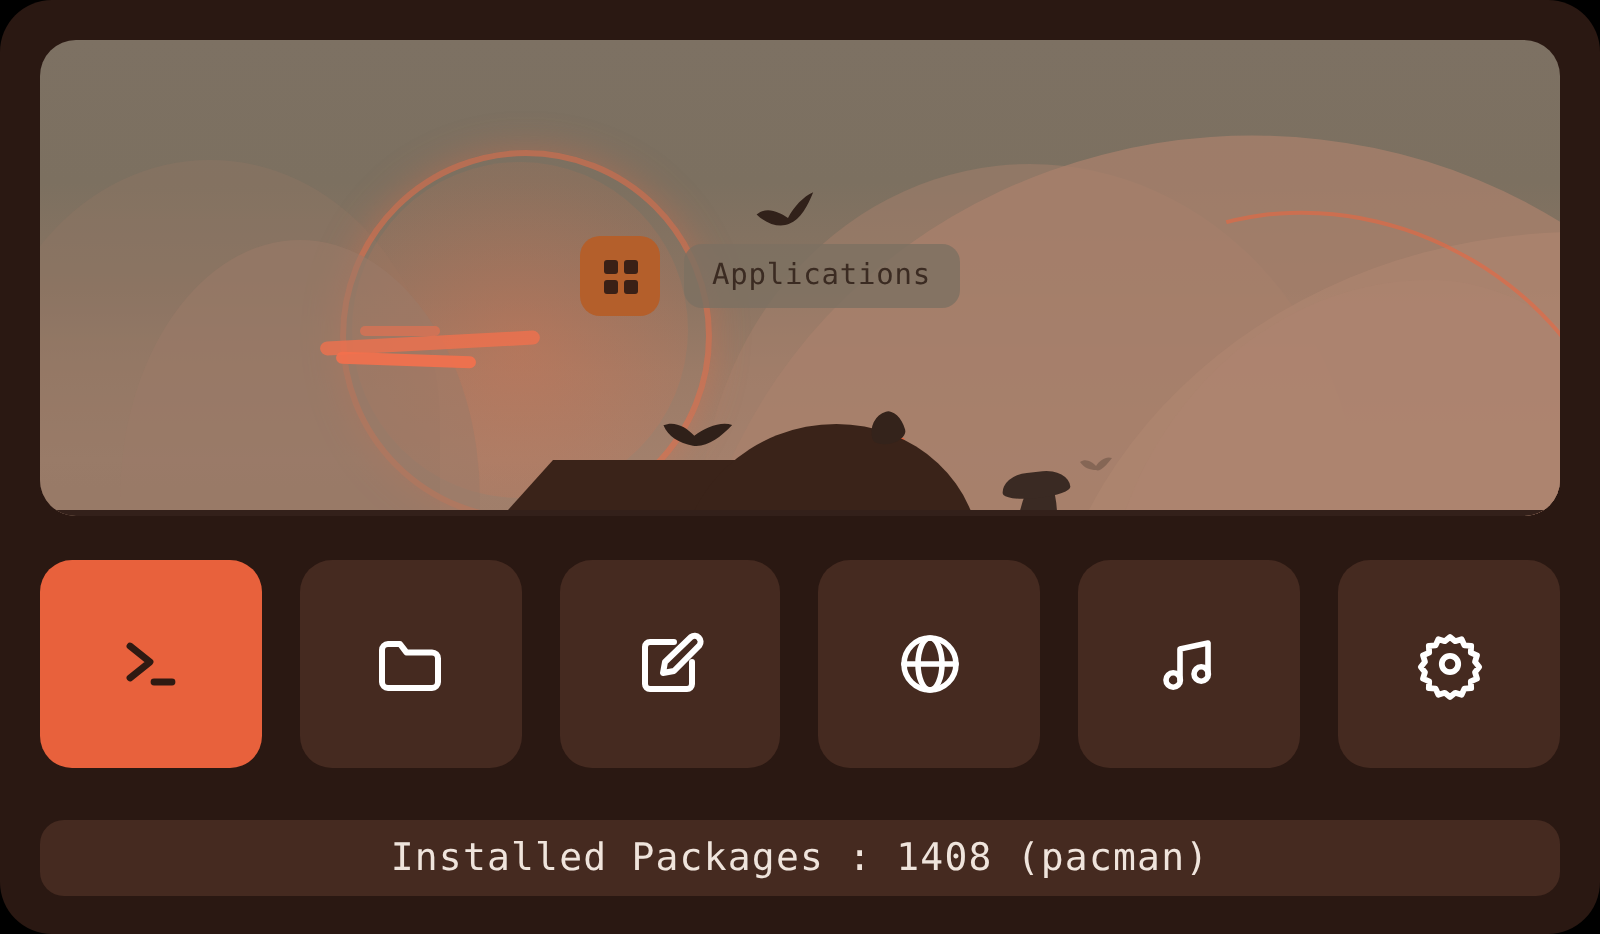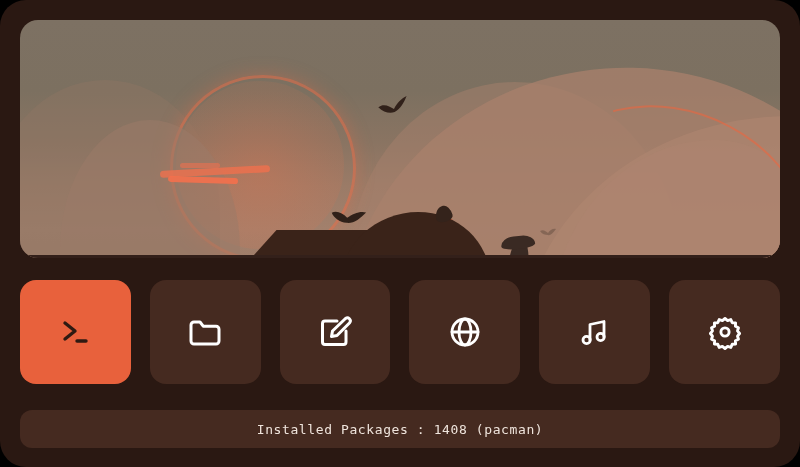--- a/index.html
+++ b/index.html
@@ -292,21 +292,21 @@
     width: 760px;
     height: 38px;
     border-radius: 12px;
     background: #452a20;
     display: flex;
     align-items: center;
     justify-content: center;
   }
   #status-text {
     color: #efe4dc;
-    font-size: 13px;
+    font-size: 19px;
     letter-spacing: .6px;
     line-height: 1;
   }
 </style>
 </head>
 <body>
 
 <div id="app">
 
   <div id="wallpaper">
@@ -340,20 +340,31 @@
       <svg width="36" height="22" viewBox="0 0 36 22">
         <path d="M1 7 C6 4 12 6 17 10 C22 5 29 1 35 2 C30 9 24 15 17 15 C10 15 4 12 1 7 Z" fill="#2f2019"></path>
       </svg>
     </div>
     <div class="bird" style="left:520px;top:208px;opacity:.55;">
       <svg width="16" height="9" viewBox="0 0 16 9">
         <path d="M0 3 C3 1 6 3 8 5 C10 2 13 0 16 1 C13 5 10 8 8 7 C5 7 2 6 0 3 Z" fill="#6b5244"></path>
       </svg>
     </div>
 
+    <div id="launcher-row" style="position:absolute;left:270px;top:98px;">
+      <div id="apps-grid-button">
+        <span class="grid-glyph">
+          <i></i>
+            <i></i>
+            <i></i>
+            <i></i>
+        </span>
+      </div>
+      <div id="apps-tooltip">Applications</div>
+    </div>
   </div>
 
   <div id="dock">
 
     <div class="dock-tile active">
       <span>
         <svg width="44" height="44" viewBox="0 0 44 44" fill="none" stroke="#2f1a12" stroke-width="3.4" stroke-linecap="round" stroke-linejoin="round">
           <path d="M12 13 L22 21 L12 29"></path>
           <path d="M24 31 L33 31"></path>
         </svg>

